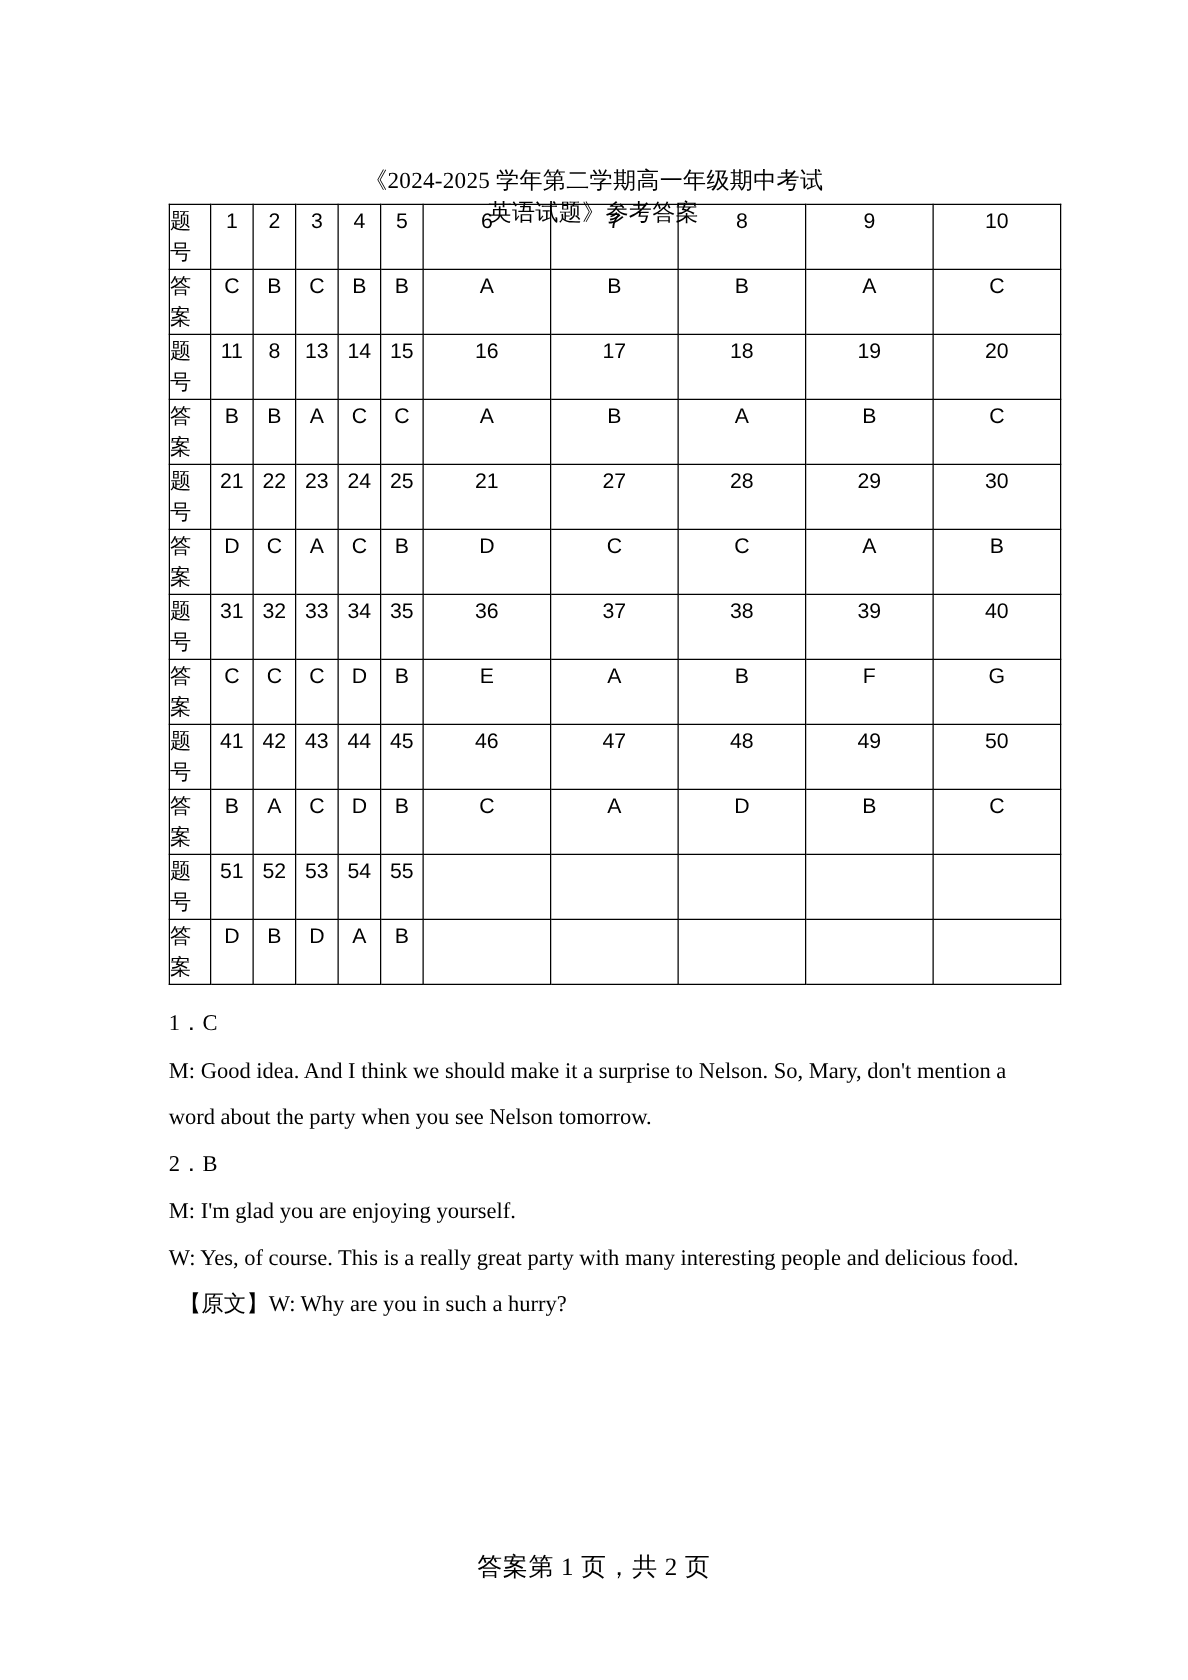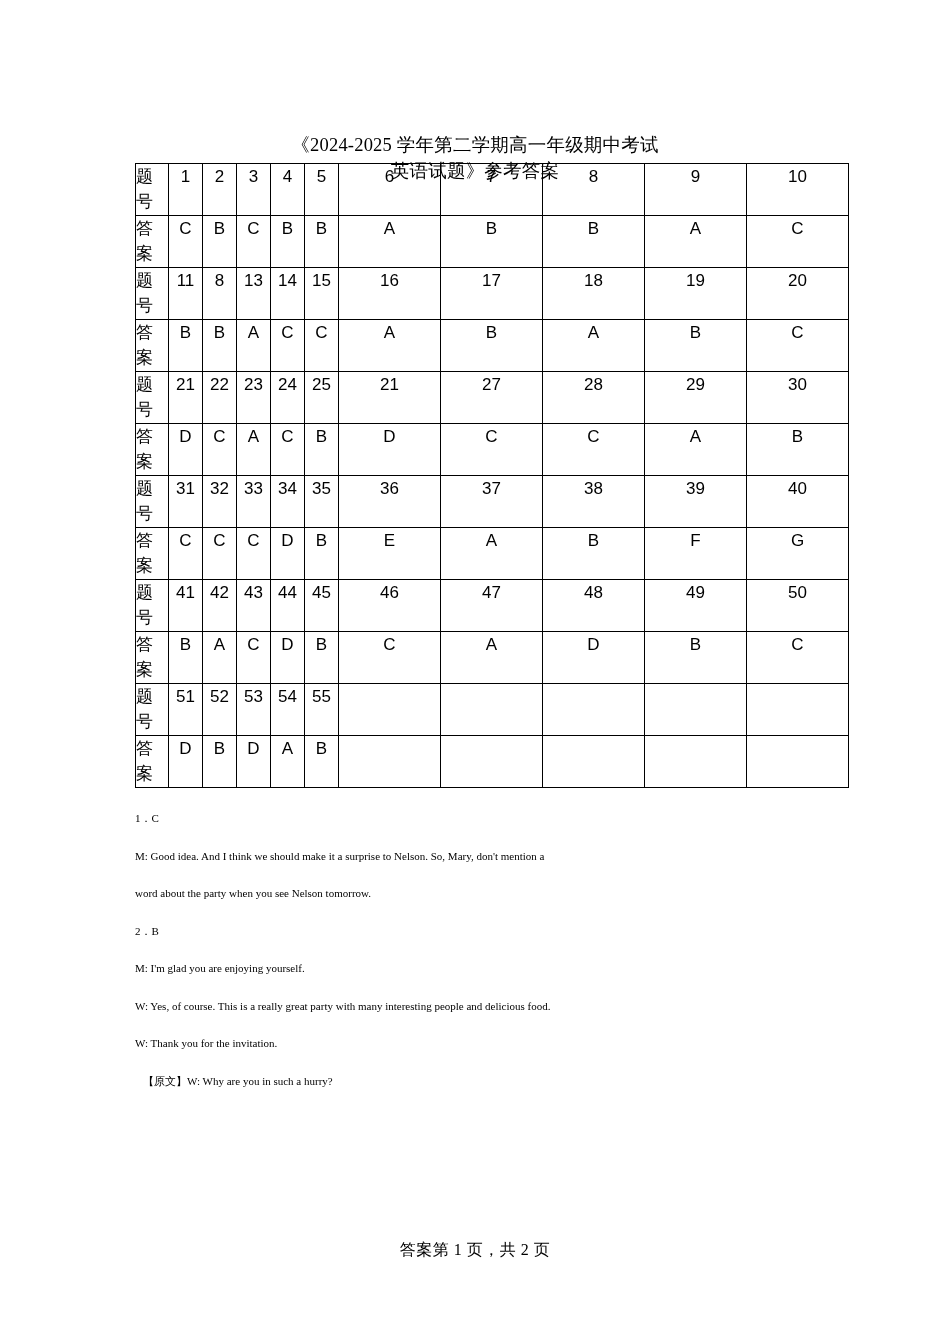--- a/index.html
+++ b/index.html
@@ -107,35 +107,35 @@
 
   
   .body-block {
     position: absolute;
     left: 135px;
     top: 800px;
     width: 700px;
   }
   .body-line {
     font-family: "Liberation Serif", "DejaVu Serif", serif;
-    font-size: 11px;
+    font-size: 18px;
     line-height: 37.5px;
     white-space: nowrap;
   }
   .body-line.indent { padding-left: 8px; }
 
   
   .footer {
     position: absolute;
     left: 0;
     top: 1240px;
     width: 950px;
     text-align: center;
     font-family: "Liberation Serif", "DejaVu Serif", serif;
-    font-size: 16px;
+    font-size: 20px;
     letter-spacing: 0.5px;
   }
 </style>
 </head>
 <body>
 
 <div class="page">
 
   <div class="title-block">
     <div class="title-line">《2024-2025 学年第二学期高一年级期中考试</div>
@@ -316,19 +316,18 @@
       </tbody>
   </table>
 
   <div class="body-block">
       <div class="body-line">1．C</div>
       <div class="body-line">M: Good idea. And I think we should make it a surprise to Nelson. So, Mary, don't mention a</div>
       <div class="body-line">word about the party when you see Nelson tomorrow.</div>
       <div class="body-line">2．B</div>
       <div class="body-line">M: I'm glad you are enjoying yourself.</div>
       <div class="body-line">W: Yes, of course. This is a really great party with many interesting people and delicious food.</div>
-      <div class="body-line">W: Thank you for the invitation.</div>
       <div class="body-line indent">【原文】W: Why are you in such a hurry?</div>
     </div>
 
   <div class="footer">答案第 1 页，共 2 页</div>
 
 </div>
 
 </body></html>

